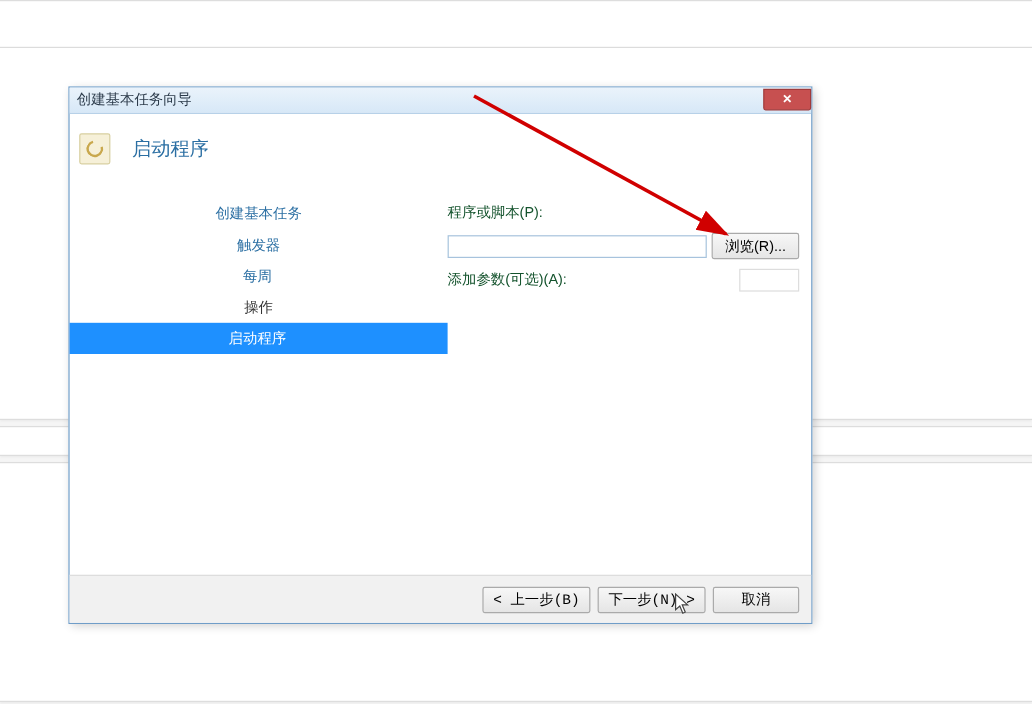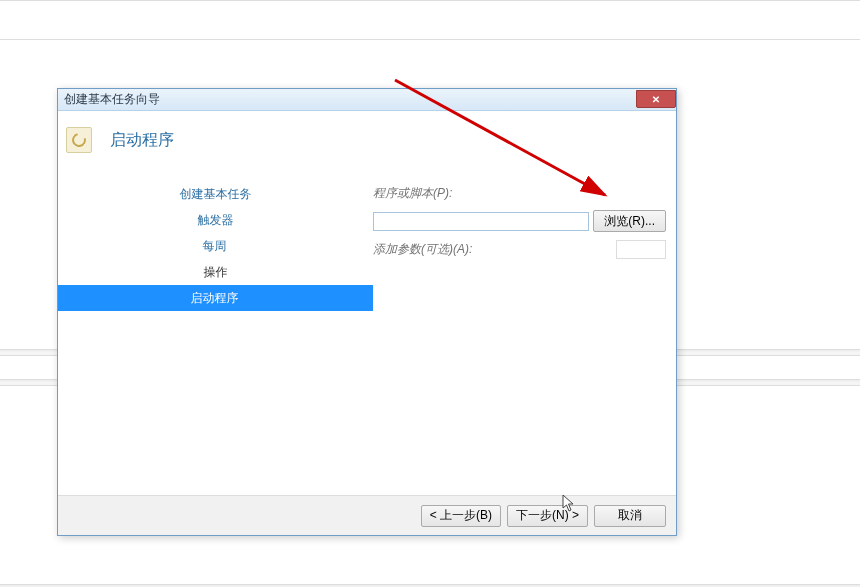--- a/index.html
+++ b/index.html
@@ -22,21 +22,21 @@
       box-shadow: 0 1px 2px rgba(0,0,0,0.05);
     }
     .bg-bar-1 { top: 0; height: 40px; }
     .bg-bar-2 { top: 40px; height: 310px; background:#fff; border-top:none; }
     .bg-bar-3 { top: 355px; height: 25px; }
     .bg-bar-4 { top: 385px; height: 200px; }
 
     .wizard-window {
       position: absolute;
       left: 57px;
-      top: 88px;
+      top: 72px;
       width: 620px;
       height: 448px;
       background: #fff;
       border: 1px solid #6f9dc8;
       box-shadow: 2px 2px 8px rgba(0,0,0,0.2);
       display: flex;
       flex-direction: column;
     }
     .titlebar {
       height: 22px;
@@ -128,24 +128,23 @@
       padding-top: 12px;
       padding-right: 10px;
     }
     .form-row {
       display: flex;
       align-items: center;
       height: 24px;
       margin-bottom: 4px;
     }
     .form-label {
-      color: #737373;
+      color: #14532d;
       white-space: nowrap;
       margin-right: 6px;
-      font-style: italic;
     }
     .form-input-wide {
       flex: 1;
       height: 19px;
       border: 1px solid #a7c3dd;
       background: #fff;
       padding: 0 3px;
       font-size: 12px;
     }
     .form-input-small {
@@ -182,20 +181,21 @@
     }
     .wiz-btn {
       height: 22px;
       min-width: 72px;
       padding: 0 8px;
       background: linear-gradient(#f7f7f7, #e5e5e5);
       border: 1px solid #aaa;
       border-radius: 2px;
       cursor: pointer;
       font-size: 12px;
+      font-family: Liberation Mono, monospace;
     }
     .arrow {
       position: absolute;
       pointer-events: none;
       left: 390px;
       top: 75px;
       width: 230px;
       height: 140px;
     }
     .arrow svg { width: 100%; height: 100%; overflow: visible; }

